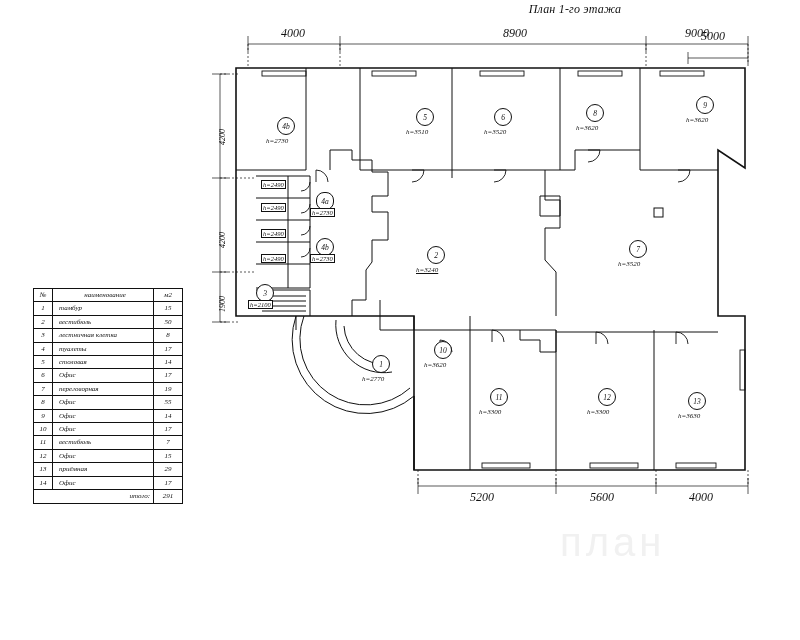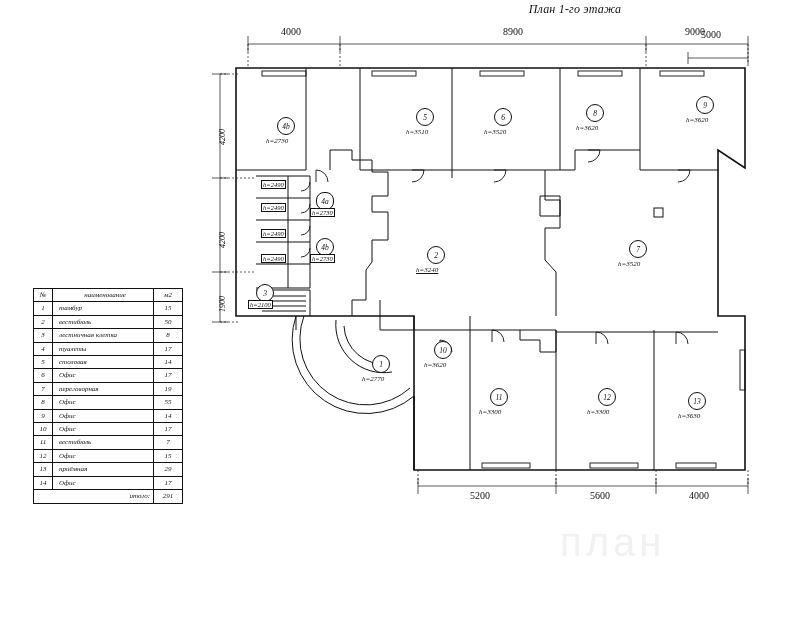--- a/index.html
+++ b/index.html
@@ -10,21 +10,21 @@
          font-style:italic;font-size:12px;letter-spacing:.2px;}
   
   .bub{position:absolute;width:16px;height:16px;border:1px solid #111;border-radius:50%;
        display:flex;align-items:center;justify-content:center;font-size:7.5px;
        font-style:italic;background:#fff;}
   .hgt{position:absolute;font-size:7px;font-style:italic;white-space:nowrap;}
   
   .hbox{position:absolute;font-size:6.5px;font-style:italic;border:1px solid #111;
         background:#fff;padding:0 1px;white-space:nowrap;}
   
-  .dim{position:absolute;font-size:10px;white-space:nowrap;}
+  .dim{position:absolute;font-size:12px;font-style:italic;white-space:nowrap;}
   .dimv{position:absolute;font-size:8px;font-style:italic;white-space:nowrap;
         transform:rotate(-90deg);transform-origin:left top;}
   
   #legend{position:absolute;left:33px;top:288px;border:1px solid #111;
           border-collapse:collapse;background:#fff;font-size:7px;font-style:italic;}
   #legend td,#legend th{border:1px solid #111;padding:0 2px;height:12.4px;
           line-height:12.4px;font-weight:normal;}
   #legend .c1{width:14px;text-align:center;}
   #legend .c2{width:92px;text-align:left;padding-left:6px;}
   #legend .c3{width:24px;text-align:center;}

